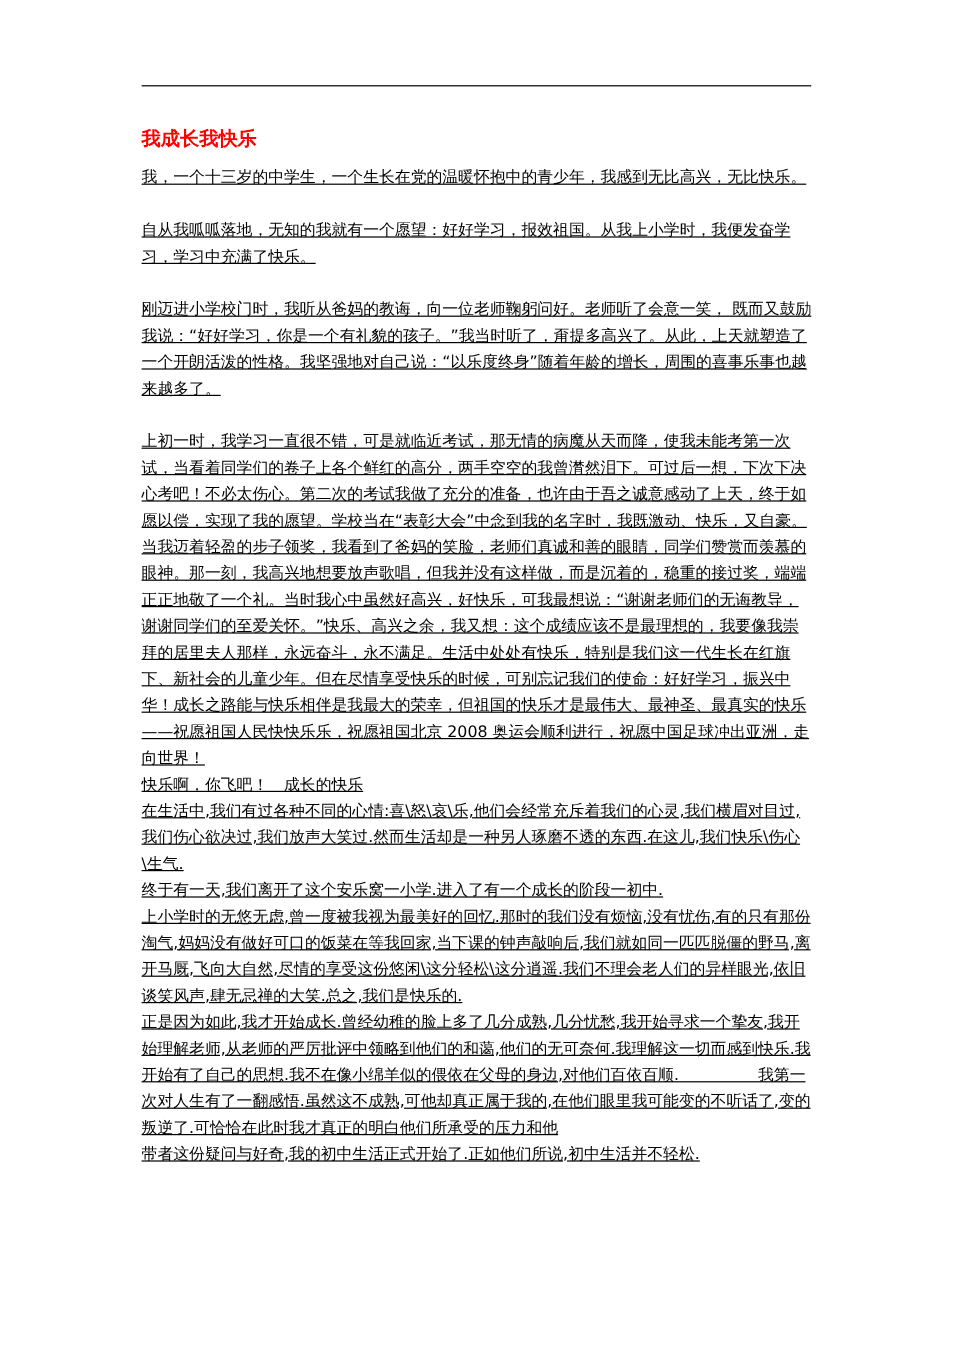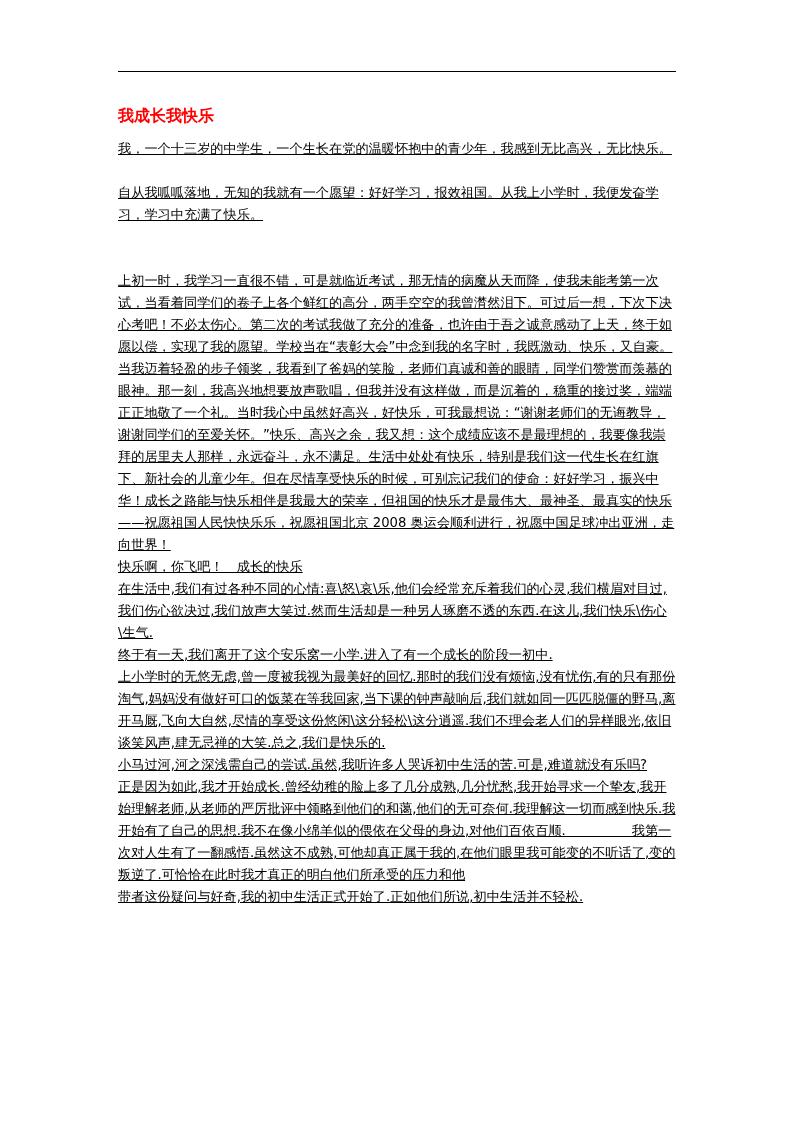--- a/index.html
+++ b/index.html
@@ -19,22 +19,22 @@
 
 <div class="rule"></div>
 
 <div class="title">我成长我快乐</div>
 
 <div class="content">
   <p>我，一个十三岁的中学生，一个生长在党的温暖怀抱中的青少年，我感到无比高兴，无比快乐。</p>
   <div class="gap"></div>
   <p>自从我呱呱落地，无知的我就有一个愿望：好好学习，报效祖国。从我上小学时，我便发奋学习，学习中充满了快乐。</p>
   <div class="gap"></div>
+  <p>刚迈进小学校门时，我听从爸妈的教诲，向一位老师鞠躬问好。老师听了会意一笑， 既而又鼓励我说：“好好学习，你是一个有礼貌的孩子。”我当时听了，甭提多高兴了。从此，上天就塑造了一个开朗活泼的性格。我坚强地对自己说：“以乐度终身”随着年龄的增长，周围的喜事乐事也越来越多了。</p>
   <div class="gap"></div>
   <p>上初一时，我学习一直很不错，可是就临近考试，那无情的病魔从天而降，使我未能考第一次试，当看着同学们的卷子上各个鲜红的高分，两手空空的我曾潸然泪下。可过后一想，下次下决心考吧！不必太伤心。第二次的考试我做了充分的准备，也许由于吾之诚意感动了上天，终于如愿以偿，实现了我的愿望。学校当在“表彰大会”中念到我的名字时，我既激动、快乐，又自豪。当我迈着轻盈的步子领奖，我看到了爸妈的笑脸，老师们真诚和善的眼睛，同学们赞赏而羡慕的眼神。那一刻，我高兴地想要放声歌唱，但我并没有这样做，而是沉着的，稳重的接过奖，端端正正地敬了一个礼。当时我心中虽然好高兴，好快乐，可我最想说：“谢谢老师们的无诲教导，谢谢同学们的至爱关怀。”快乐、高兴之余，我又想：这个成绩应该不是最理想的，我要像我崇拜的居里夫人那样，永远奋斗，永不满足。生活中处处有快乐，特别是我们这一代生长在红旗下、新社会的儿童少年。但在尽情享受快乐的时候，可别忘记我们的使命：好好学习，振兴中华！成长之路能与快乐相伴是我最大的荣幸，但祖国的快乐才是最伟大、最神圣、最真实的快乐——祝愿祖国人民快快乐乐，祝愿祖国北京 2008 奥运会顺利进行，祝愿中国足球冲出亚洲，走向世界！</p>
   <p>快乐啊，你飞吧！　成长的快乐</p>
   <p>在生活中,我们有过各种不同的心情:喜\怒\哀\乐,他们会经常充斥着我们的心灵,我们横眉对目过,我们伤心欲决过,我们放声大笑过.然而生活却是一种另人琢磨不透的东西.在这儿,我们快乐\伤心\生气.</p>
   <p>终于有一天,我们离开了这个安乐窝一小学.进入了有一个成长的阶段一初中.</p>
   <p>上小学时的无悠无虑,曾一度被我视为最美好的回忆.那时的我们没有烦恼,没有忧伤,有的只有那份淘气,妈妈没有做好可口的饭菜在等我回家,当下课的钟声敲响后,我们就如同一匹匹脱僵的野马,离开马厩,飞向大自然,尽情的享受这份悠闲\这分轻松\这分逍遥.我们不理会老人们的异样眼光,依旧谈笑风声,肆无忌禅的大笑.总之,我们是快乐的.</p>
-  <p>小马过河,河之深浅需自己的尝试.虽然,我听许多人哭诉初中生活的苦.可是,难道就没有乐吗?</p>
   <p>正是因为如此,我才开始成长.曾经幼稚的脸上多了几分成熟,几分忧愁,我开始寻求一个挚友,我开始理解老师,从老师的严厉批评中领略到他们的和蔼,他们的无可奈何.我理解这一切而感到快乐.我开始有了自己的思想.我不在像小绵羊似的偎依在父母的身边,对他们百依百顺.　　　　　我第一次对人生有了一翻感悟.虽然这不成熟,可他却真正属于我的,在他们眼里我可能变的不听话了,变的叛逆了.可恰恰在此时我才真正的明白他们所承受的压力和他</p>
   <p>带者这份疑问与好奇,我的初中生活正式开始了.正如他们所说,初中生活并不轻松.</p>
 </div>
 
 </body></html>

